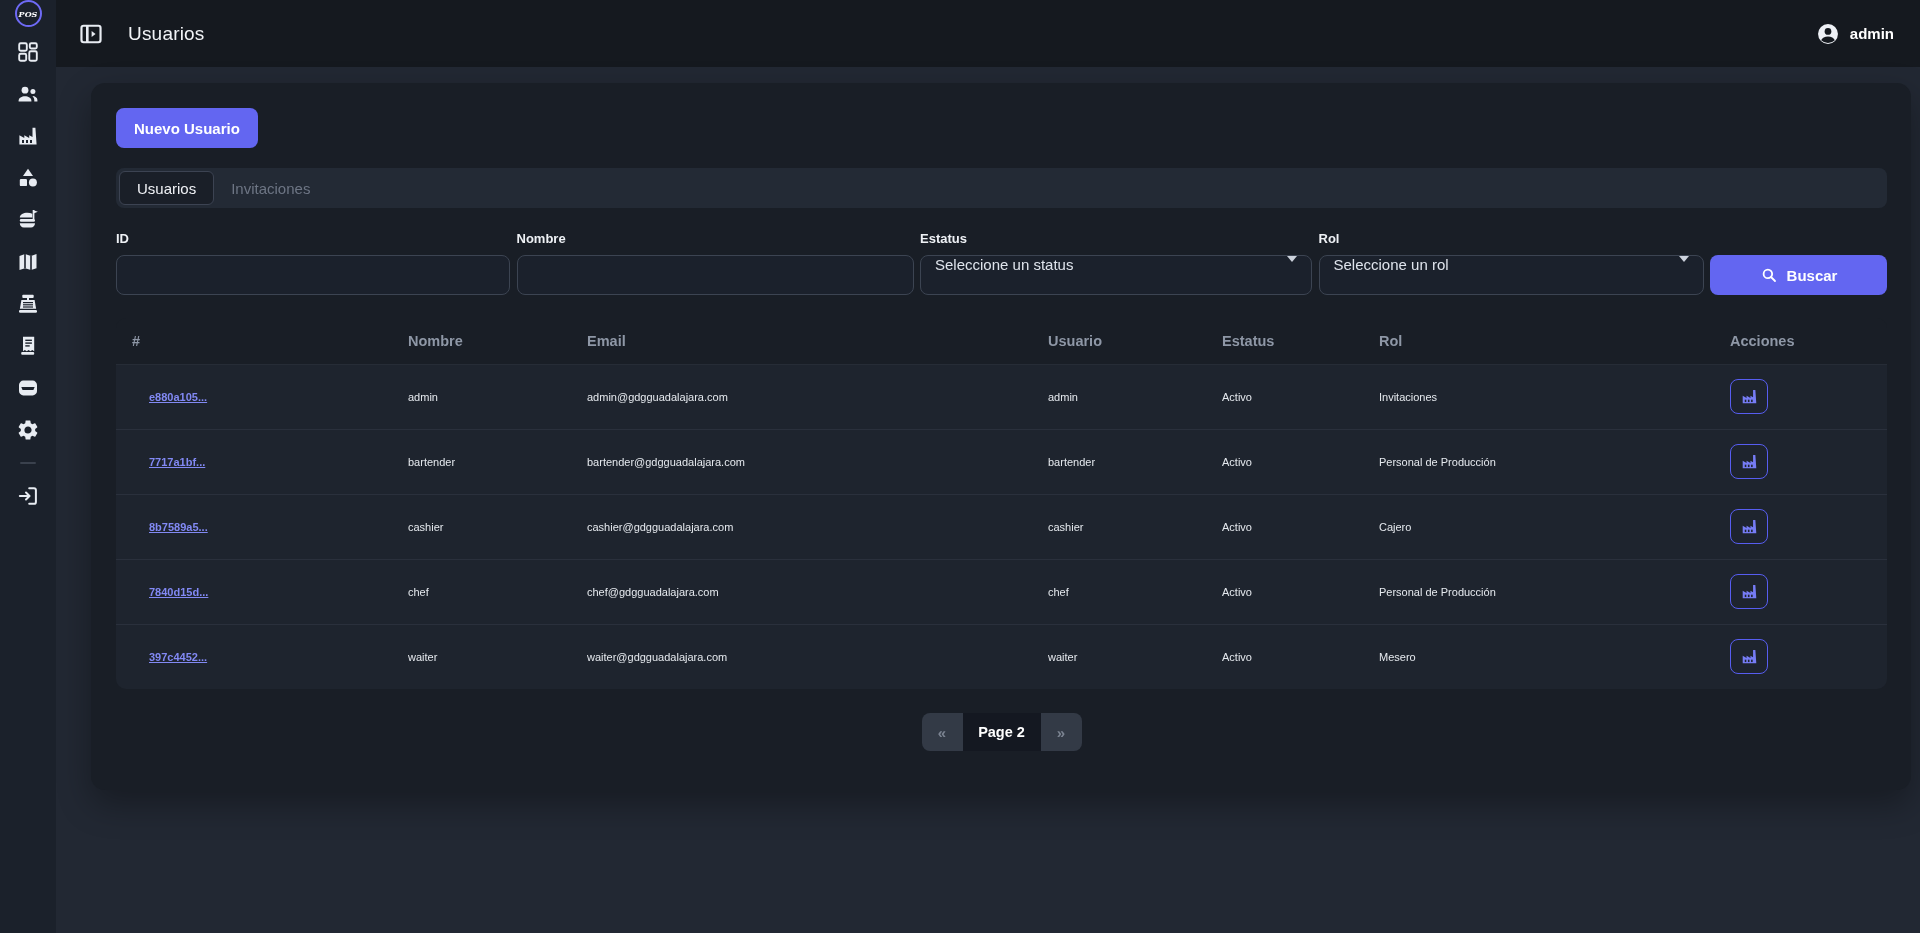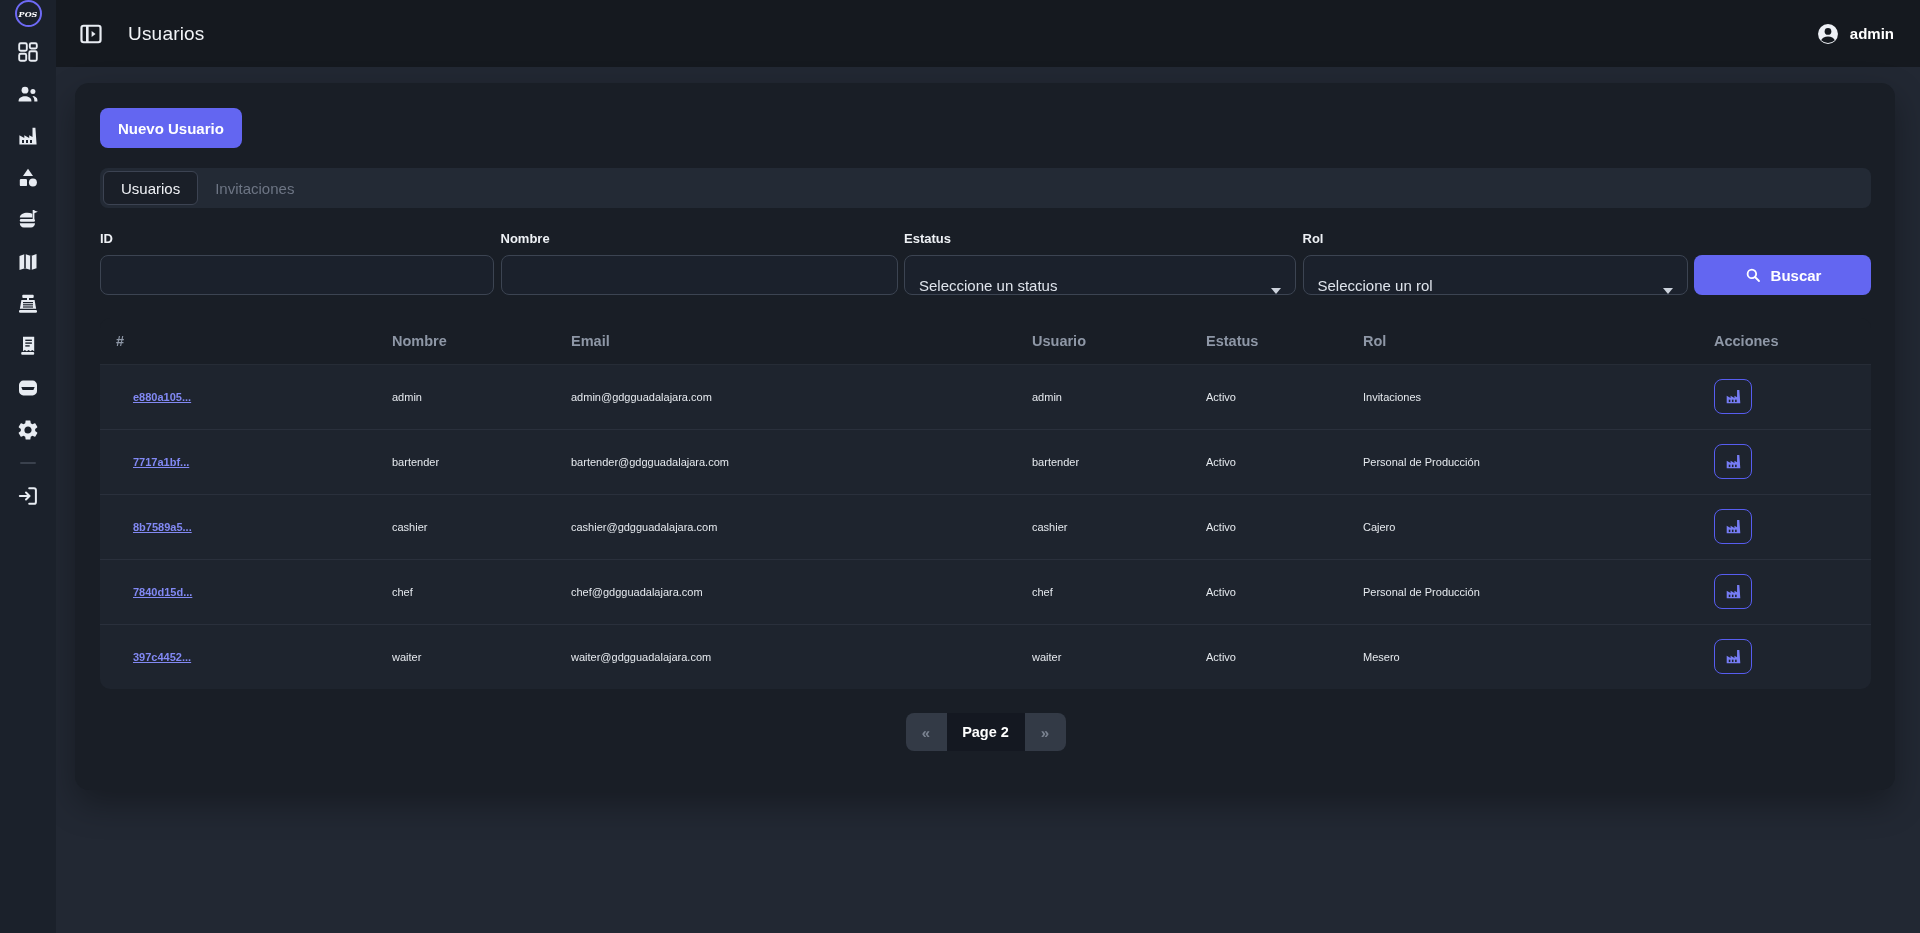--- a/index.html
+++ b/index.html
@@ -32,21 +32,21 @@
     position:absolute; left:56px; top:0; right:0; height:67px; background:#15191f;
     display:flex; align-items:center; padding:0 26px 0 22px;
   }
   .toggle { color:#e8ecf2; margin-right:24px; cursor:pointer; }
   .page-title { font-size:19px; font-weight:500; color:#f2f4f7; letter-spacing:.2px; }
   .tb-right { margin-left:auto; display:flex; align-items:center; gap:9px; }
   .user-name { font-size:15px; font-weight:600; color:#fff; }
 
   
   .card {
-    position:absolute; left:75px; top:83px; width:1820px; height:707px;
+    position:absolute; left:91px; top:83px; width:1820px; height:707px;
     background:#191e26; border-radius:14px; padding:25px 24px 0 25px;
     box-shadow:0 14px 34px rgba(0,0,0,.32);
   }
 
   .btn-primary {
     display:inline-flex; align-items:center; justify-content:center; gap:9px;
     height:40px; padding:0 18px; background:#6366f1; color:#fff;
     border:none; border-radius:8px; font-size:15px; font-weight:600;
     cursor:pointer; font-family:inherit;
   }
@@ -69,21 +69,21 @@
   .field label { font-size:13px; font-weight:700; color:#eef1f5; margin-bottom:9px; }
   .f-id { width:394px; } .f-nombre { width:397px; }
   .f-estatus { width:392px; } .f-rol { width:385px; }
   .text-input {
     height:40px; background:#1b212c; border:1px solid #3c4452; border-radius:8px;
     color:#e7eaf0; font-size:15px; padding:0 12px; font-family:inherit; width:100%;
   }
   .select {
     height:40px; background:#1b212c; border:1px solid #3c4452; border-radius:8px;
     color:#dfe4ec; font-size:15px; padding:0 14px;
-    display:flex; align-items:flex-end; justify-content:space-between; cursor:pointer;
+    display:flex; align-items:flex-start; justify-content:space-between; cursor:pointer;
   }
   .caret {
     width:0; height:0; border-left:5px solid transparent;
     border-right:5px solid transparent; border-top:6px solid #ccd2dc;
   }
   .btn-search { width:177px; }
 
   
   .table-wrap { margin-top:23px; border-radius:10px; overflow:hidden; }
   table { width:100%; border-collapse:collapse; table-layout:fixed; }

